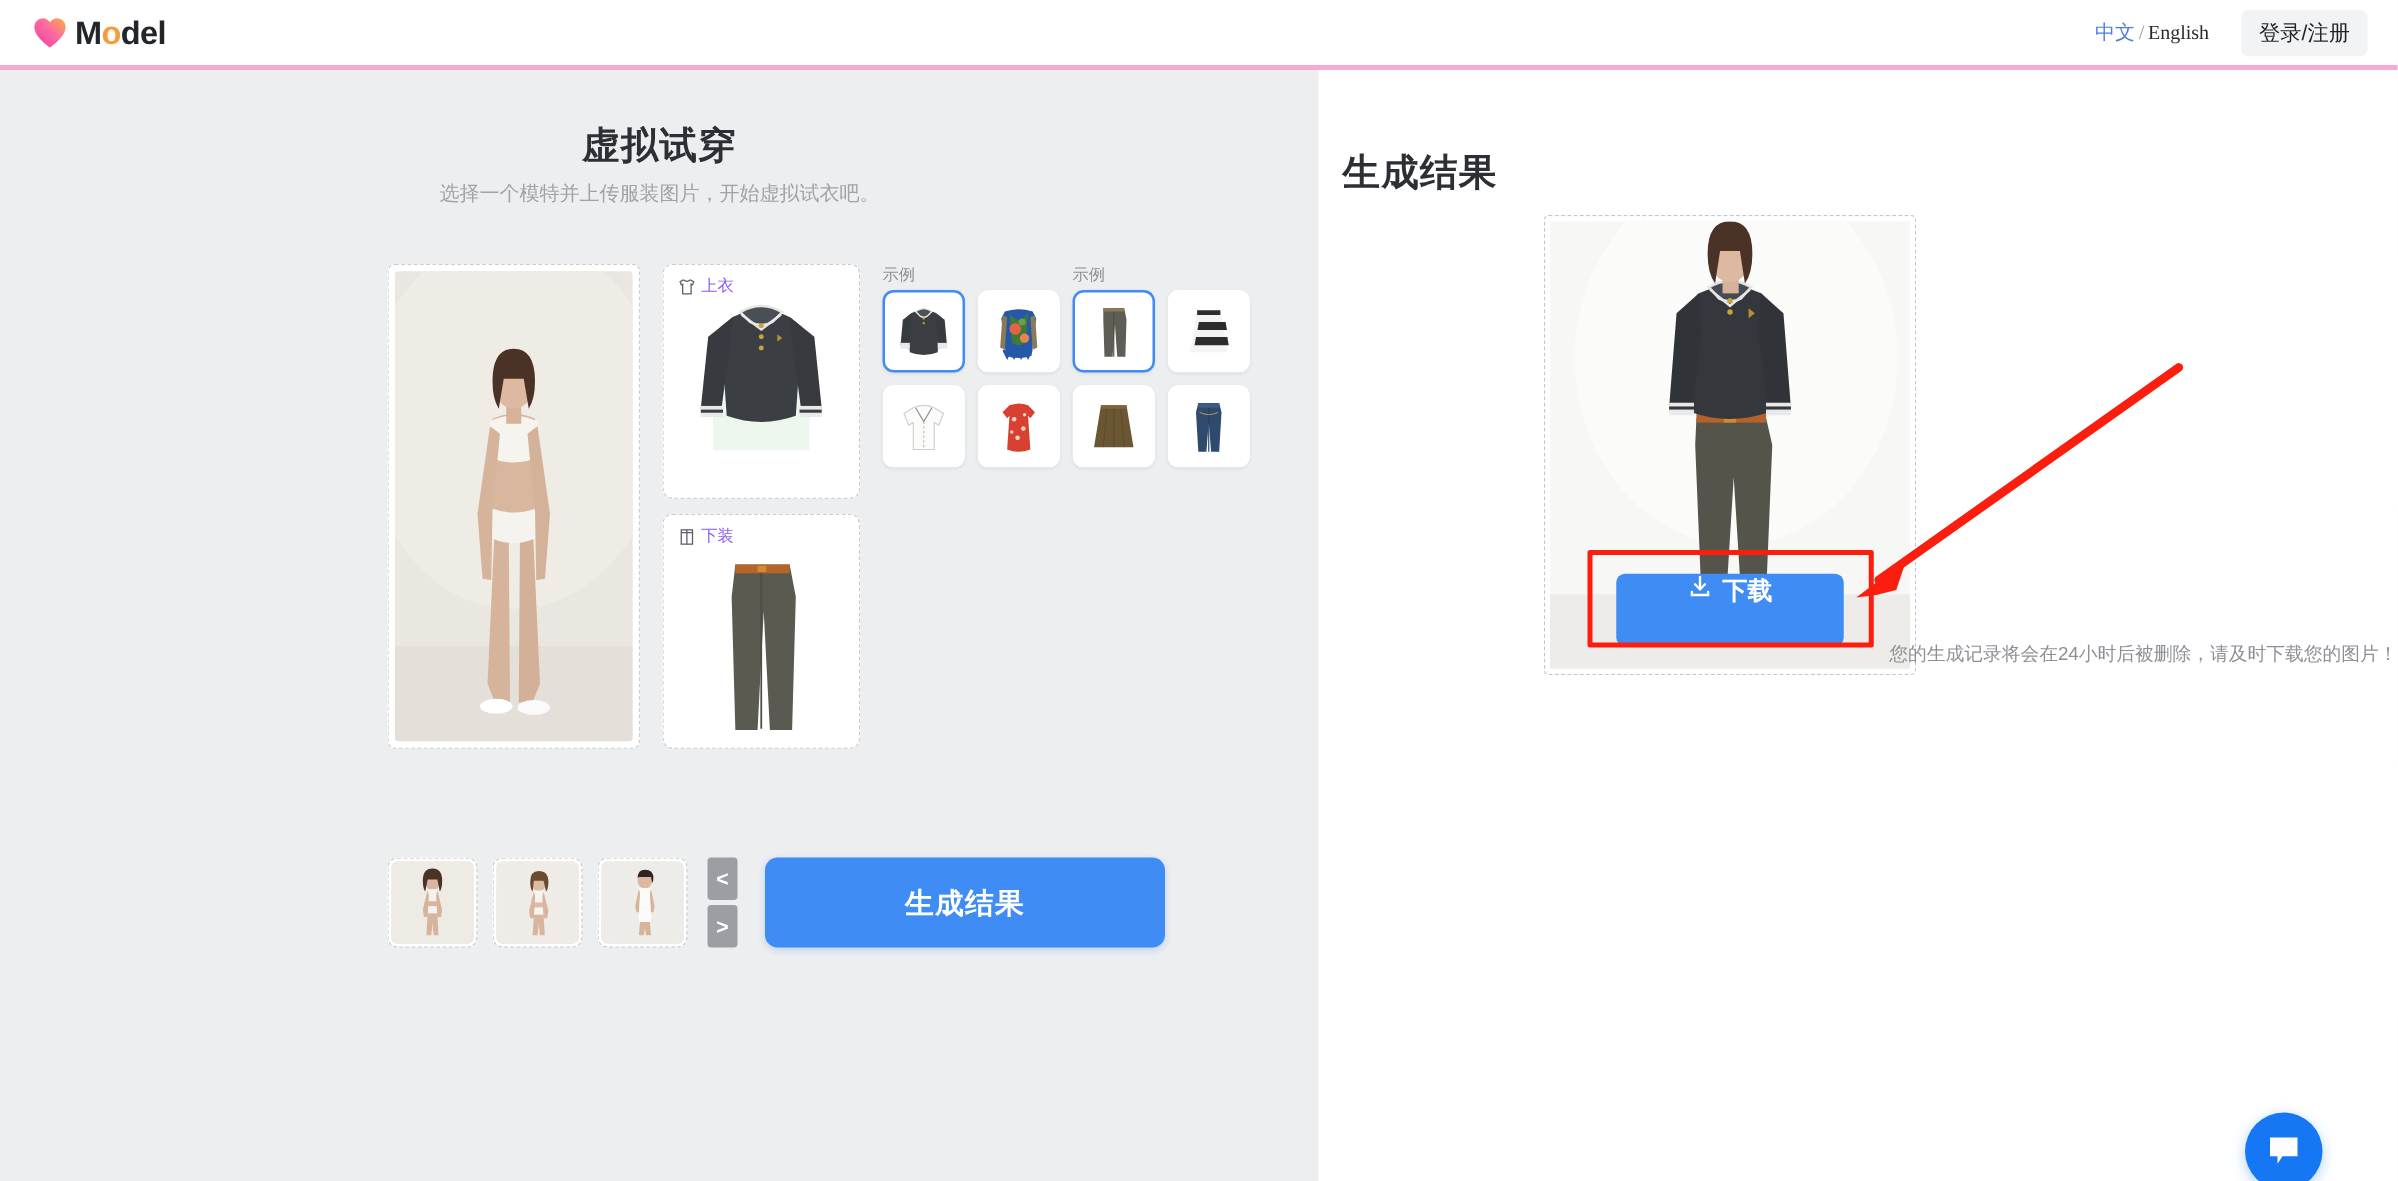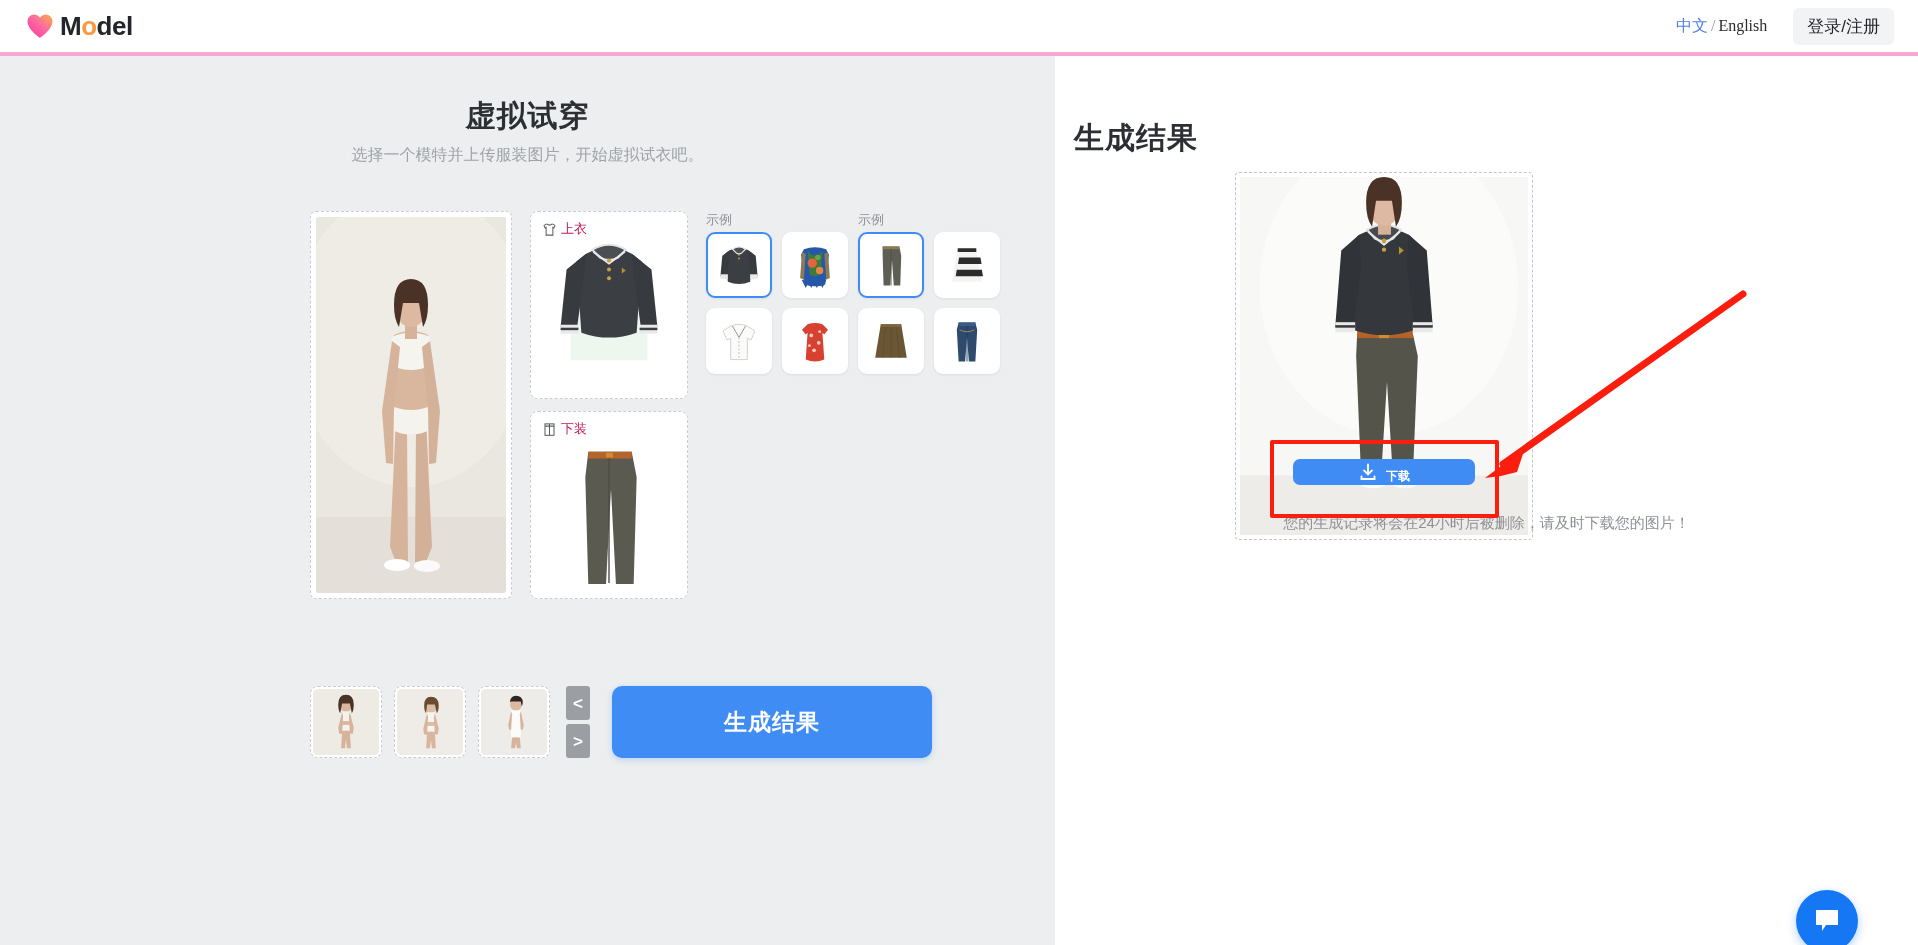--- a/index.html
+++ b/index.html
@@ -90,21 +90,21 @@
   
   .garment-col { display: flex; flex-direction: column; gap: 12px; }
   .garment-slot {
     width: 158px; height: 188px;
     border: 1px dashed #c9cdd2; border-radius: 8px;
     background: #ffffff; position: relative; overflow: hidden;
   }
   .slot-label {
     position: absolute; top: 6px; left: 6px;
     display: flex; align-items: center; gap: 4px;
-    font-size: 13px; color: #be185d; z-index: 4;
+    font-size: 13px; color: #8b5cf6; z-index: 4;
     background: rgba(255,255,255,0.85); padding: 2px 5px; border-radius: 4px;
   }
   .slot-label svg { display: block; }
   .slot-art { position: absolute; inset: 0; }
 
   
   .examples-col { display: flex; flex-direction: row; gap: 10px; }
   .ex-group-label { font-size: 13px; color: #8d9096; margin-bottom: 3px; }
   .ex-grid { display: grid; grid-template-columns: 66px 66px; gap: 10px; }
   .ex-cell {
@@ -163,28 +163,28 @@
     background: #ffffff; padding: 4px; overflow: hidden;
   }
   .result-img {
     width: 100%; height: 100%;
     background: linear-gradient(170deg,#fbfbfb 0%,#f3f3f2 55%,#eceae6 100%);
     position: relative; overflow: hidden;
   }
 
   .download-btn {
     position: absolute; top: 403px; left: 238px;
-    width: 182px; height: 26px; border: none; border-radius: 7px;
-    background: #3f8cf5; color: #ffffff; font-size: 12px; font-weight: 600;
-    display: flex; align-items: flex-end; justify-content: center; gap: 8px;
+    width: 182px; height: 58px; border: none; border-radius: 7px;
+    background: #3f8cf5; color: #ffffff; font-size: 20px; font-weight: 600;
+    display: flex; align-items: flex-start; justify-content: center; gap: 8px;
     cursor: pointer; font-family: "Liberation Sans", sans-serif;
   }
   .notice {
     position: absolute; top: 458px; left: 0; width: 863px;
-    text-align: center; font-size: 15px; color: #8d9096;
+    text-align: right; font-size: 15px; color: #8d9096;
   }
 
   
   .red-box {
     position: absolute; top: 384px; left: 215px;
     width: 229px; height: 78px;
     border: 4px solid #fb1d0e; border-radius: 2px;
     pointer-events: none; z-index: 20;
   }
   .red-arrow { position: absolute; top: 230px; left: 400px; z-index: 20;

